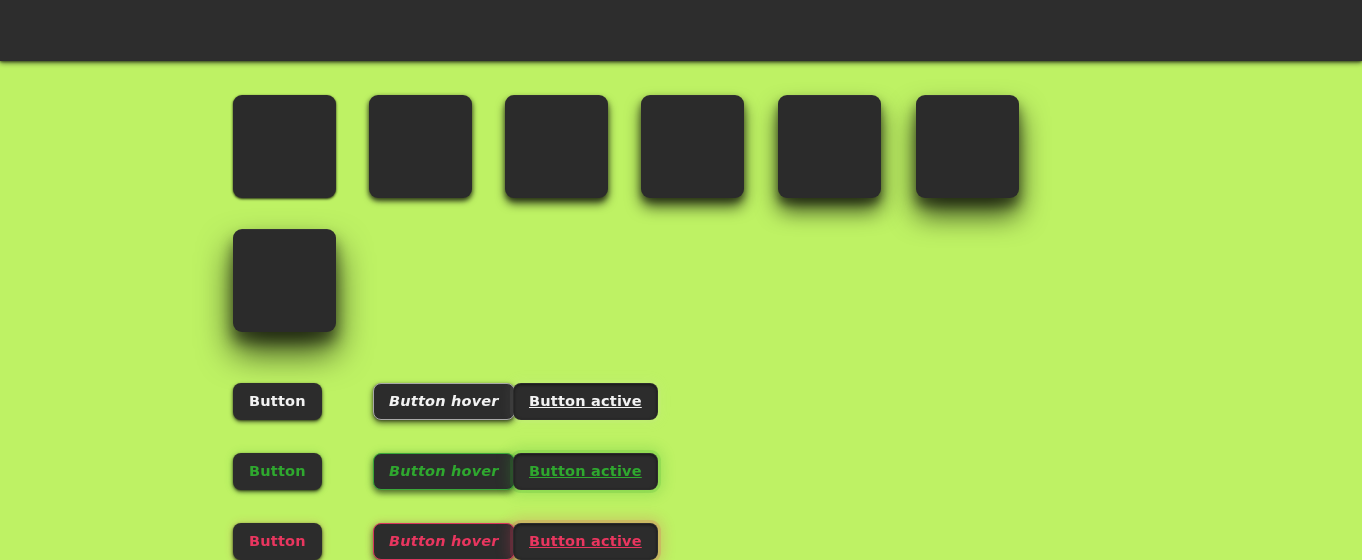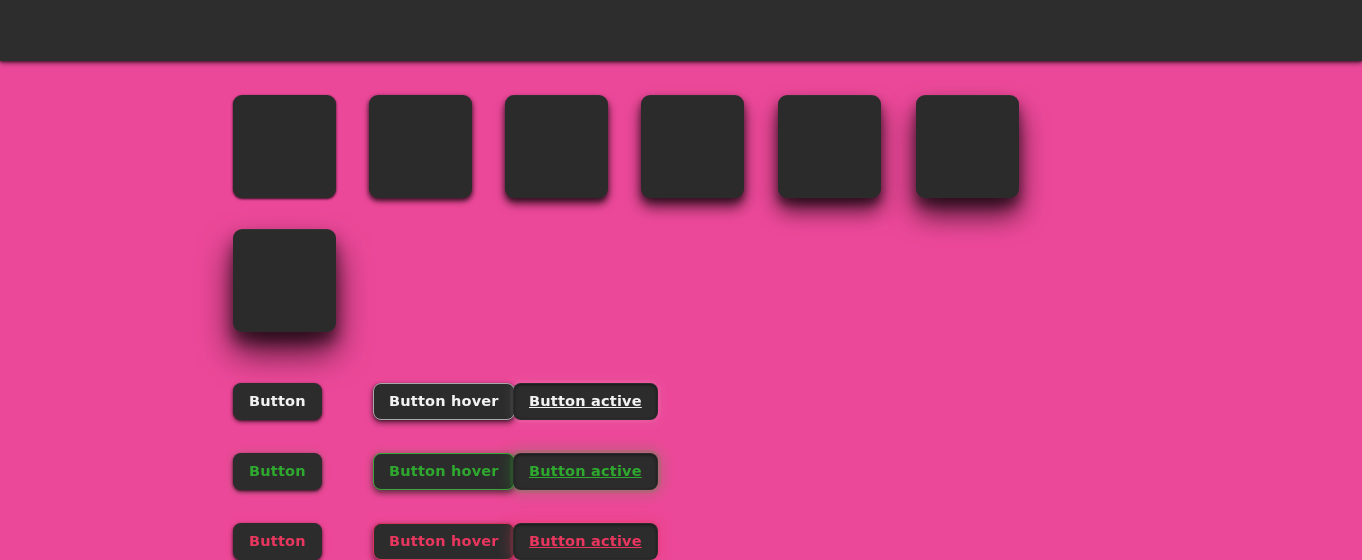--- a/index.html
+++ b/index.html
@@ -35,21 +35,21 @@
     height: 100%;
   }
 
   
   .canvas {
     position: absolute;
     left: 0;
     top: 61px;
     width: 1362px;
     height: 499px;
-    background: #ec4899;
+    background: #bef264;
   }
 
   
   .card-row {
     position: absolute;
     display: flex;
     align-items: flex-start;
   }
 
   .card-row-1 { left: 233px; top: 34px; }
@@ -146,20 +146,21 @@
   
   .state-normal {
     box-shadow: 0 2px 4px rgba(0,0,0,0.55),
                 0 1px 2px rgba(0,0,0,0.4);
   }
 
   
   .state-hover {
     box-shadow: 0 3px 6px rgba(0,0,0,0.55),
                 0 1px 3px rgba(0,0,0,0.4);
+    font-style: italic;
   }
 
   
   .state-active {
     box-shadow: 0 0 0 3px rgba(255,255,255,0.05),
                 0 0 10px 4px rgba(255,255,255,0.045),
                 inset 0 1px 3px rgba(0,0,0,0.5);
     text-decoration: underline;
   }
 

